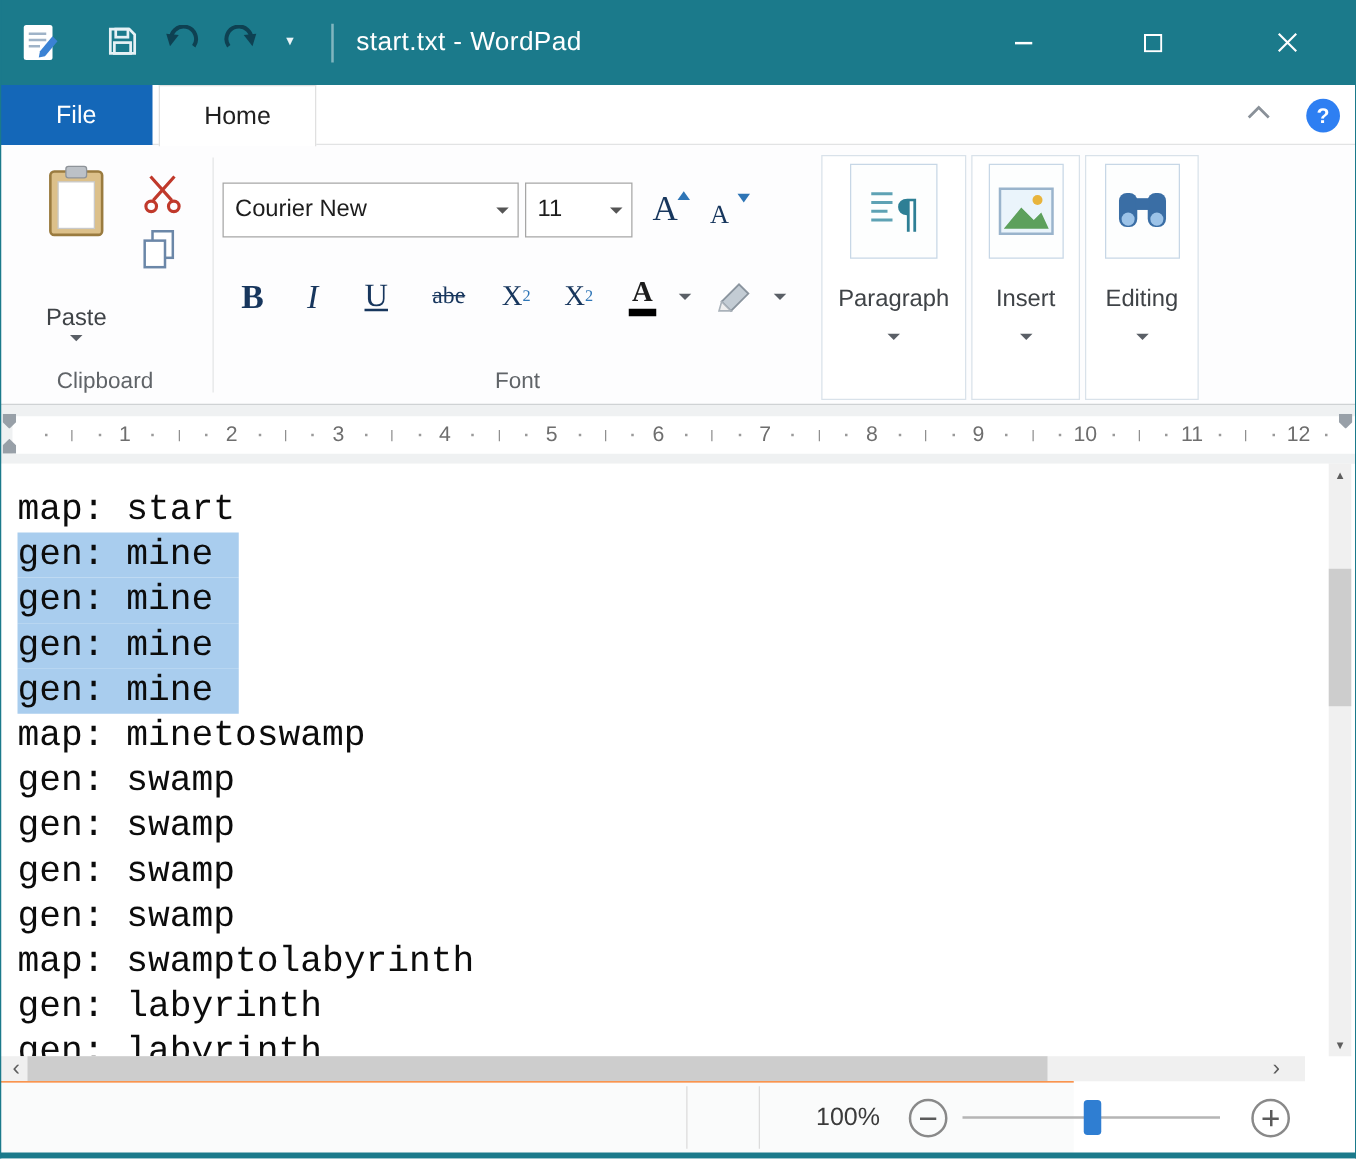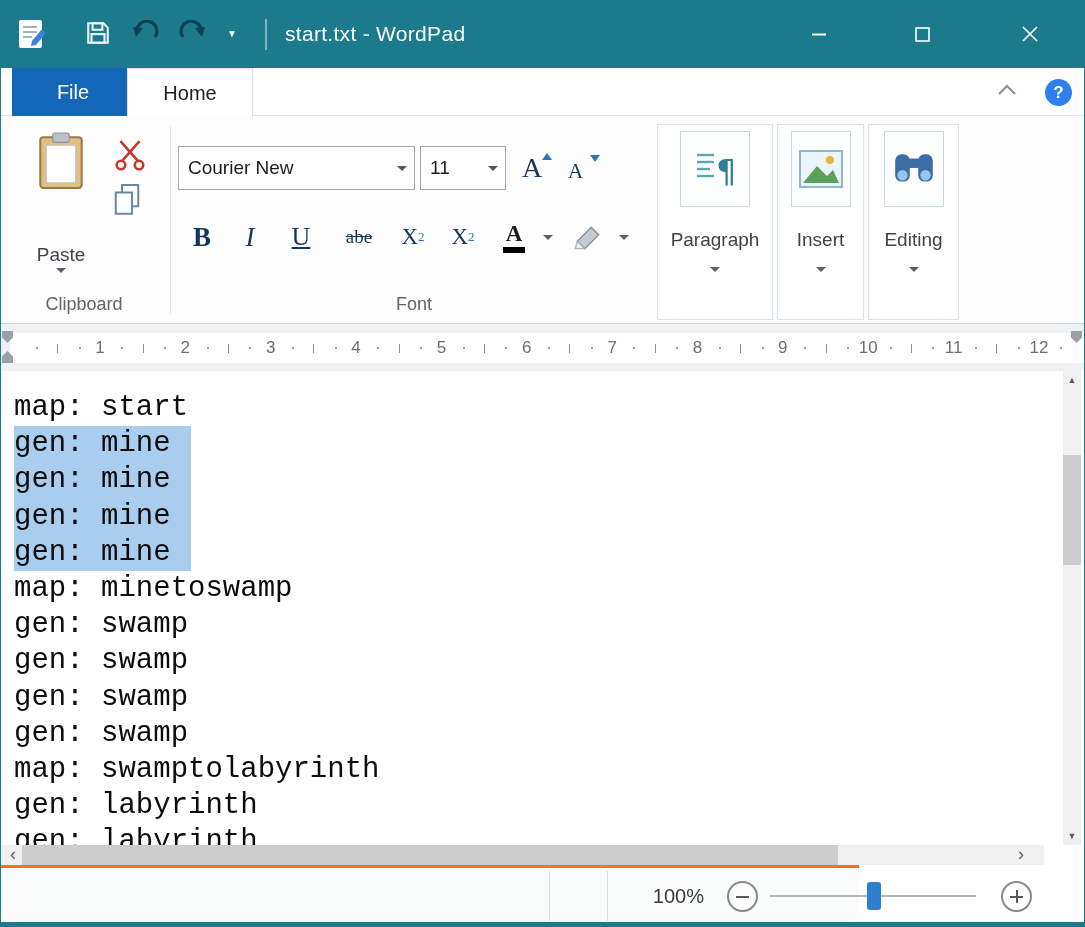--- a/index.html
+++ b/index.html
@@ -14,21 +14,21 @@
   .qat-save { left:85px; } .qat-undo { left:131px; } .qat-redo { left:179px; }
   .qat-caret { position:absolute; left:227px; top:28px; color:#eaf4f7; font-size:10px; }
   .title-sep { position:absolute; left:265px; top:19px; width:2px; height:31px; background:rgba(255,255,255,.45); }
   .title-text { position:absolute; left:285px; top:0; height:68px; line-height:68px; color:#fff; font-size:21px; letter-spacing:.3px; }
   .win-btn { position:absolute; top:0; width:70px; height:68px; display:flex; align-items:center; justify-content:center; }
   .win-min { left:784px; } .win-max { left:887px; } .win-close { left:995px; }
 
   
   .tabrow { position:absolute; left:0; top:68px; width:1085px; height:48px; background:#fff; border-bottom:1px solid #e2e3e4; }
   .tab { position:absolute; top:0; height:48px; line-height:48px; text-align:center; font-size:20px; color:#3f3f3f; }
-  .tab-file { left:12px; width:122px; background:var(--file_tab,#1467b8); color:#fff; }
+  .tab-file { left:0; width:122px; background:var(--file_tab,#1467b8); color:#fff; }
   .tab-home { left:127px; width:126px; background:#fff; height:49px; border:1px solid #e0e0e0; border-bottom:none; color:#202020; z-index:2; }
   .tab-view { left:253px; width:112px; }
   .ribbon-collapse { position:absolute; left:996px; top:15px; width:28px; height:18px; }
   .help-btn { position:absolute; left:1045px; top:79px; width:27px; height:27px; border-radius:50%; background:#2e7ff2; color:#fff; font-size:17px; font-weight:bold; text-align:center; line-height:27px; z-index:3; }
 
   
   .ribbon { position:absolute; left:0; top:116px; width:1085px; height:208px; background:#fdfdfe; border-bottom:1px solid #cfd2d4; }
   .paste-btn { position:absolute; left:28px; top:12px; width:66px; height:158px; text-align:center; }
   .paste-btn svg { display:block; margin:4px auto 0; }
   .big-label { font-size:19px; color:#3f4347; }
@@ -102,21 +102,21 @@
   .vscroll { position:absolute; left:1063px; top:371px; width:18px; height:474px; background:#f0f0f0; }
   .vscroll .arrow { position:absolute; left:0; width:18px; height:18px; text-align:center; font-size:9px; line-height:18px; color:#5d5d5d; }
   .vscroll .arrow.up { top:0; } .vscroll .arrow.down { bottom:0; }
   .vscroll .thumb { position:absolute; left:0; top:84px; width:18px; height:110px; background:#cdcdcd; }
   .hscroll { position:absolute; left:0; top:845px; width:1044px; height:20px; background:#f0f0f0; }
   .hscroll .arrow { position:absolute; top:0; width:26px; height:20px; text-align:center; font-size:18px; line-height:18px; color:#5d5d5d; }
   .hscroll .arrow.left { left:0; } .hscroll .arrow.right { left:1008px; }
   .hscroll .thumb { position:absolute; left:22px; top:0; width:816px; height:20px; background:#cdcdcd; }
 
   
-  .statusbar { position:absolute; left:0; top:865px; width:859px; height:57px; background:#fafbfb; border-top:3px solid #f97316; }
+  .statusbar { position:absolute; left:0; top:865px; width:859px; height:57px; background:#fafbfb; border-top:1px solid #f97316; }
   .status-sep { position:absolute; top:3px; height:50px; width:1px; background:#dcdcdc; }
   .zoom-label { position:absolute; left:630px; width:74px; top:0; height:57px; line-height:57px; text-align:right; font-size:20px; color:#3b3b3b; }
   .circle-btn { position:absolute; top:13px; width:31px; height:31px; border:2px solid #898989; border-radius:50%; display:flex; align-items:center; justify-content:center; color:#5a5a5a; }
   .zoom-minus { left:727px; } .zoom-plus { left:1001px; }
   .minus-glyph { width:13px; height:2px; background:#5a5a5a; }
   .plus-glyph { position:relative; width:13px; height:13px; }
   .plus-glyph::before { content:""; position:absolute; left:0; top:5.5px; width:13px; height:2px; background:#5a5a5a; }
   .plus-glyph::after { content:""; position:absolute; left:5.5px; top:0; width:2px; height:13px; background:#5a5a5a; }
   .zoom-track { position:absolute; left:770px; top:27px; width:206px; height:2px; background:#b5b5b5; }
   .zoom-thumb { position:absolute; left:867px; top:14px; width:14px; height:28px; border-radius:3px; background:var(--accent_slider,#2f7ed2); }

